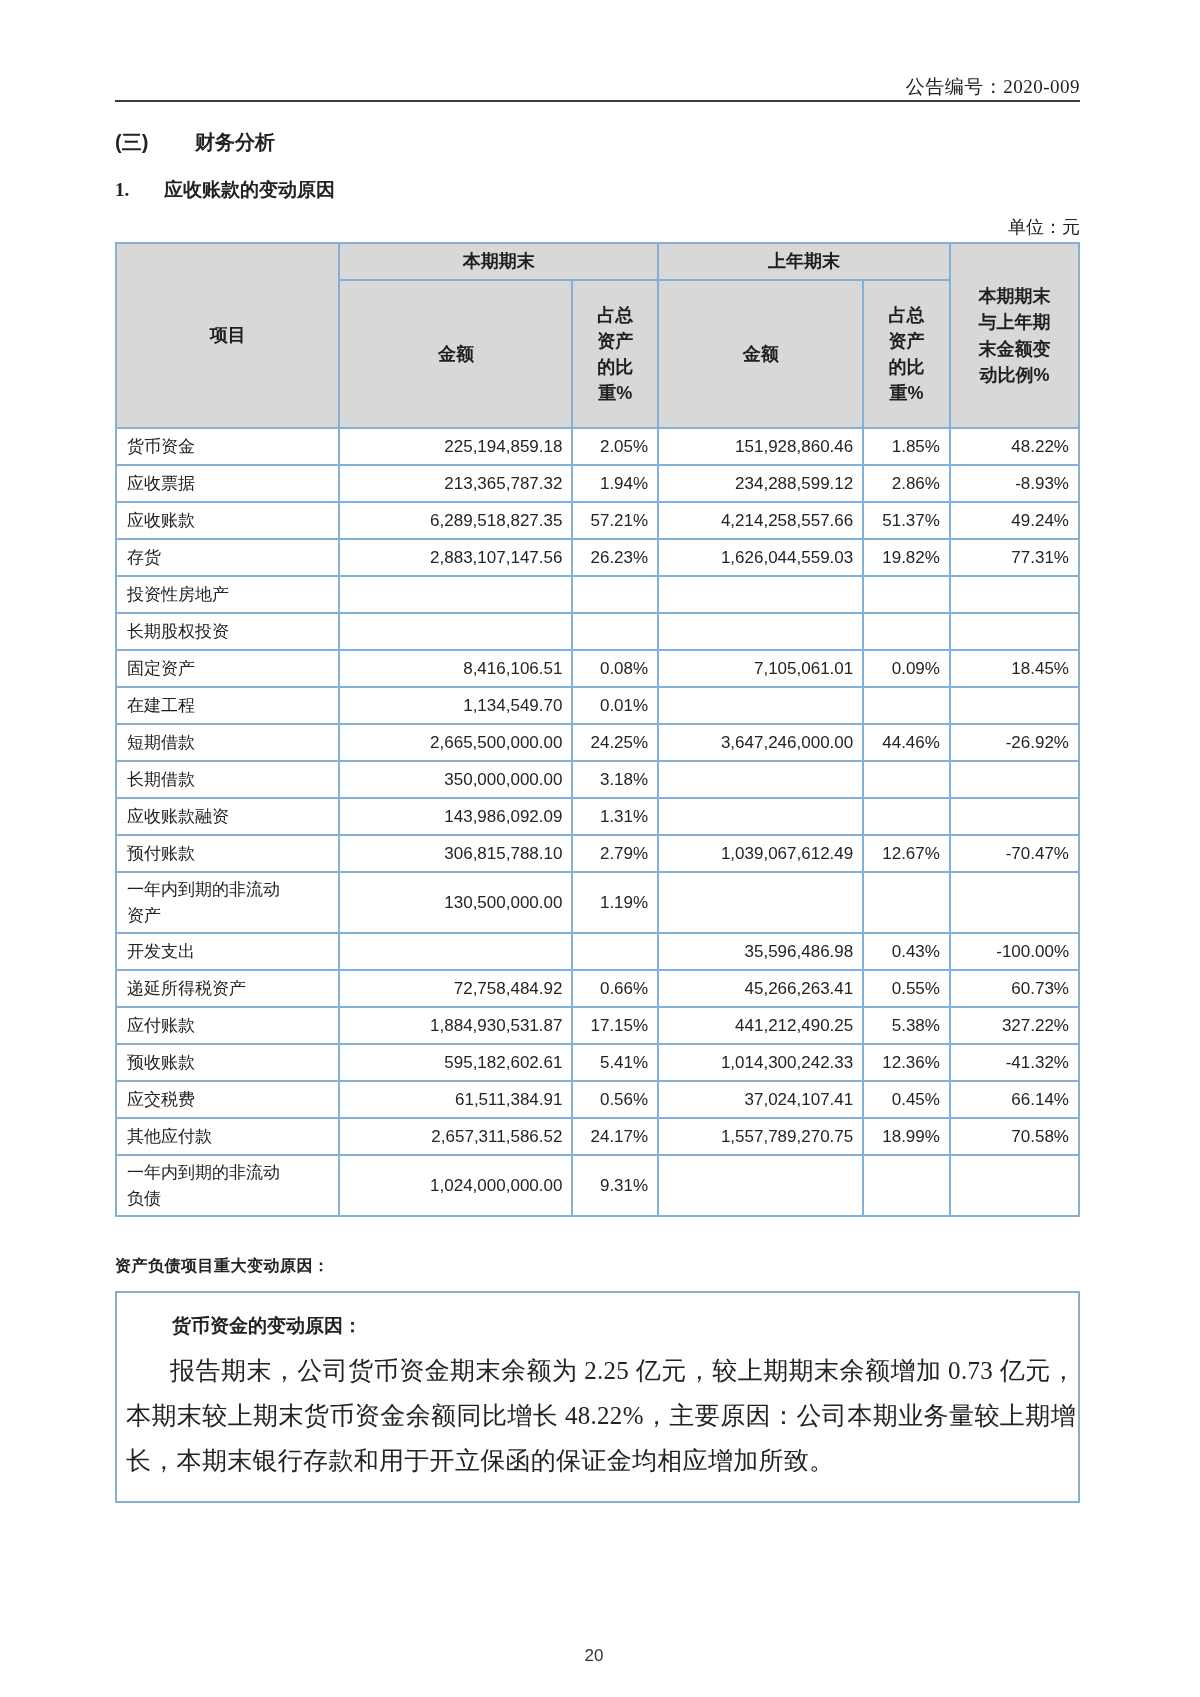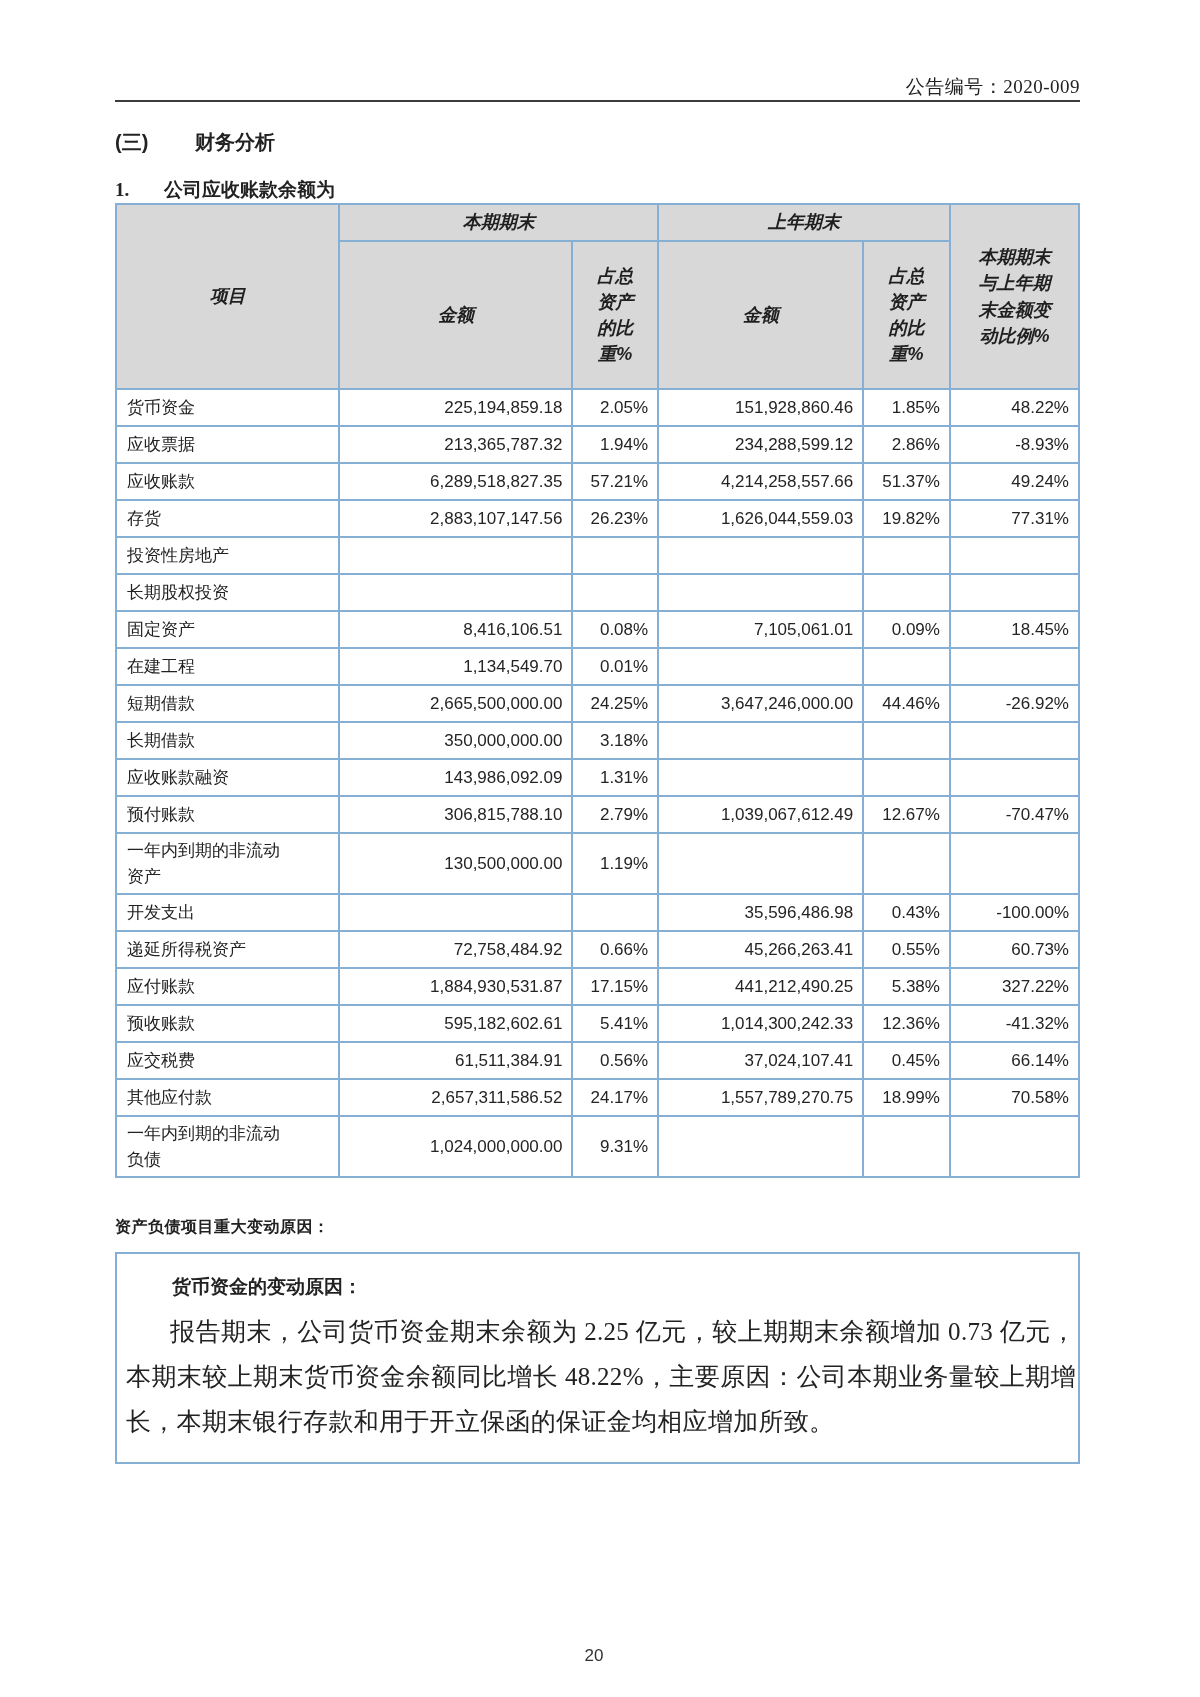--- a/index.html
+++ b/index.html
@@ -65,21 +65,20 @@
     font-size: 17px;
   }
   table.balance thead th {
     background: #d8d8d8;
     font-family: "Liberation Sans", "DejaVu Sans", sans-serif;
     font-weight: 600;
     font-size: 18px;
     text-align: center;
     line-height: 1.45;
     color: #1f1f1f;
-    font-style: italic;
   }
   tr.group-row th { height: 37px; }
   tr.sub-row th { height: 148px; }
   .narrow-2 { max-width: 2.45em; margin: 0 auto; }
   .narrow-4 { max-width: 4.3em; margin: 0 auto; }
   table.balance tbody tr { height: 37px; }
   td.c-label {
     font-family: "Liberation Serif", "DejaVu Serif", serif;
     font-size: 18px;
     text-align: left;
@@ -136,23 +135,24 @@
   <div class="doc-number">公告编号：2020-009</div>
   <div class="top-rule"></div>
 
   <div class="h1">
     <span class="num">(三)</span>
     <span>财务分析</span>
   </div>
 
   <div class="h2">
     <span class="num">1.</span>
-    <span>公司应收账款余额为</span>
+    <span>应收账款的变动原因</span>
   </div>
 
+  <div class="unit-line">单位：元</div>
 
   <table class="balance">
     <colgroup>
       <col class="c1">
         <col class="c2">
         <col class="c3">
         <col class="c4">
         <col class="c5">
         <col class="c6">
     </colgroup>

